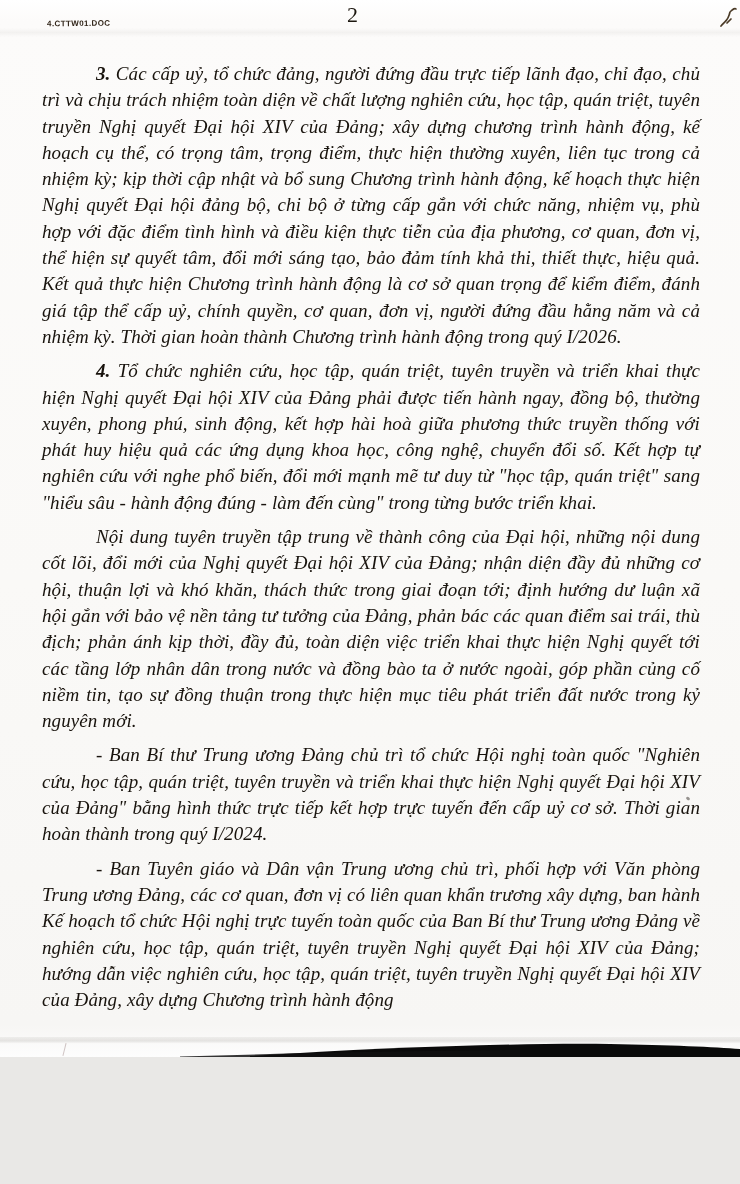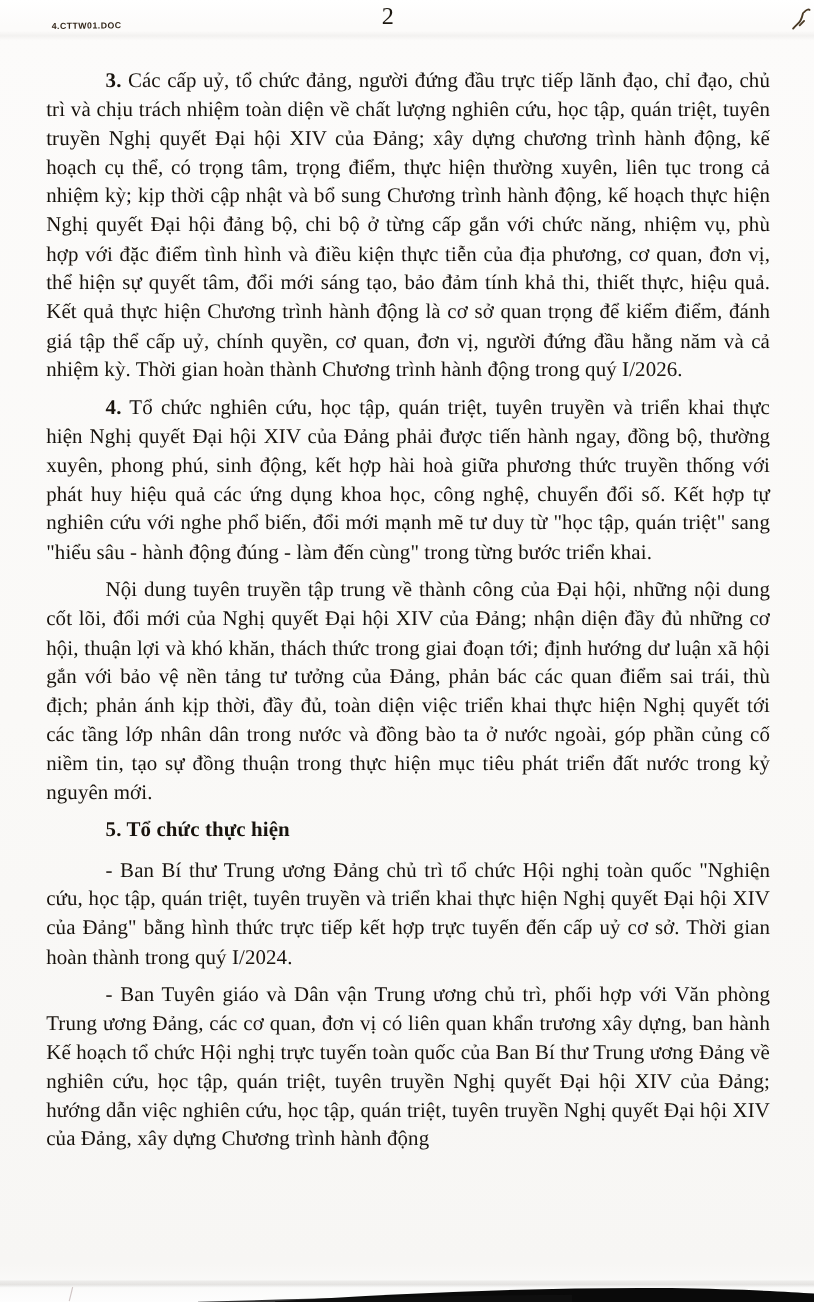--- a/index.html
+++ b/index.html
@@ -3,21 +3,21 @@
 <meta charset="utf-8">
 <style>
   html, body { margin: 0; padding: 0; }
   body {
     width: 740px; height: 1184px;
     font-family: "Liberation Serif", serif;
     background: #e9e8e6;
   }
   .page {
     position: relative;
-    width: 740px; height: 1184px;
+    width: 740px; height: 1057px;
     overflow: hidden;
     background: linear-gradient(180deg, #ffffff 0%, #fcfbfa 2%, #faf9f7 55%, #f7f6f4 97%, #fdfdfd 100%);
   }
   
   .top-scan-band {
     position: absolute; left: 0; top: 28px; width: 740px; height: 9px;
     background: linear-gradient(180deg, rgba(0,0,0,0) 0%, rgba(120,115,110,0.07) 50%, rgba(0,0,0,0) 100%);
   }
   .doc-label {
     position: absolute; left: 47px; top: 19px;
@@ -37,20 +37,21 @@
     position: absolute; left: 42px; top: 61px; width: 658px;
     text-align: justify;
     color: #18130d;
   }
   .content p {
     margin: 0 0 8px 0;
     font-size: 19px;
     line-height: 26.3px;
     text-indent: 54px;
     letter-spacing: 0.1px;
+    font-style: italic;
   }
   .content p .lead { font-weight: 700; }
   .content p.heading {
     font-weight: 700;
     text-align: left;
     margin: 4px 0 10px 0;
   }
   .scan-speck {
     position: absolute; left: 686px; top: 797px;
     width: 4px; height: 3px; border-radius: 50%;
@@ -85,21 +86,20 @@
   </svg>
 
   <div class="content">
 
     <p><span class="lead">3.</span><span> Các cấp uỷ, tổ chức đảng, người đứng đầu trực tiếp lãnh đạo, chỉ đạo, chủ trì và chịu trách nhiệm toàn diện về chất lượng nghiên cứu, học tập, quán triệt, tuyên truyền Nghị quyết Đại hội XIV của Đảng; xây dựng chương trình hành động, kế hoạch cụ thể, có trọng tâm, trọng điểm, thực hiện thường xuyên, liên tục trong cả nhiệm kỳ; kịp thời cập nhật và bổ sung Chương trình hành động, kế hoạch thực hiện Nghị quyết Đại hội đảng bộ, chi bộ ở từng cấp gắn với chức năng, nhiệm vụ, phù hợp với đặc điểm tình hình và điều kiện thực tiễn của địa phương, cơ quan, đơn vị, thể hiện sự quyết tâm, đổi mới sáng tạo, bảo đảm tính khả thi, thiết thực, hiệu quả. Kết quả thực hiện Chương trình hành động là cơ sở quan trọng để kiểm điểm, đánh giá tập thể cấp uỷ, chính quyền, cơ quan, đơn vị, người đứng đầu hằng năm và cả nhiệm kỳ. Thời gian hoàn thành Chương trình hành động trong quý I/2026.</span></p>
 
     <p><span class="lead">4.</span><span> Tổ chức nghiên cứu, học tập, quán triệt, tuyên truyền và triển khai thực hiện Nghị quyết Đại hội XIV của Đảng phải được tiến hành ngay, đồng bộ, thường xuyên, phong phú, sinh động, kết hợp hài hoà giữa phương thức truyền thống với phát huy hiệu quả các ứng dụng khoa học, công nghệ, chuyển đổi số. Kết hợp tự nghiên cứu với nghe phổ biến, đổi mới mạnh mẽ tư duy từ "học tập, quán triệt" sang "hiểu sâu - hành động đúng - làm đến cùng" trong từng bước triển khai.</span></p>
 
     <p><span>Nội dung tuyên truyền tập trung về thành công của Đại hội, những nội dung cốt lõi, đổi mới của Nghị quyết Đại hội XIV của Đảng; nhận diện đầy đủ những cơ hội, thuận lợi và khó khăn, thách thức trong giai đoạn tới; định hướng dư luận xã hội gắn với bảo vệ nền tảng tư tưởng của Đảng, phản bác các quan điểm sai trái, thù địch; phản ánh kịp thời, đầy đủ, toàn diện việc triển khai thực hiện Nghị quyết tới các tầng lớp nhân dân trong nước và đồng bào ta ở nước ngoài, góp phần củng cố niềm tin, tạo sự đồng thuận trong thực hiện mục tiêu phát triển đất nước trong kỷ nguyên mới.</span></p>
 
-    <p class="heading"><span>5. Tổ chức thực hiện</span></p>
 
     <p><span>- Ban Bí thư Trung ương Đảng chủ trì tổ chức Hội nghị toàn quốc "Nghiên cứu, học tập, quán triệt, tuyên truyền và triển khai thực hiện Nghị quyết Đại hội XIV của Đảng" bằng hình thức trực tiếp kết hợp trực tuyến đến cấp uỷ cơ sở. Thời gian hoàn thành trong quý I/2024.</span></p>
 
     <p><span>- Ban Tuyên giáo và Dân vận Trung ương chủ trì, phối hợp với Văn phòng Trung ương Đảng, các cơ quan, đơn vị có liên quan khẩn trương xây dựng, ban hành Kế hoạch tổ chức Hội nghị trực tuyến toàn quốc của Ban Bí thư Trung ương Đảng về nghiên cứu, học tập, quán triệt, tuyên truyền Nghị quyết Đại hội XIV của Đảng; hướng dẫn việc nghiên cứu, học tập, quán triệt, tuyên truyền Nghị quyết Đại hội XIV của Đảng, xây dựng Chương trình hành động</span></p>
 
   </div>
 
   <div class="scan-speck"></div>
 
   <div class="bottom-band"></div>

